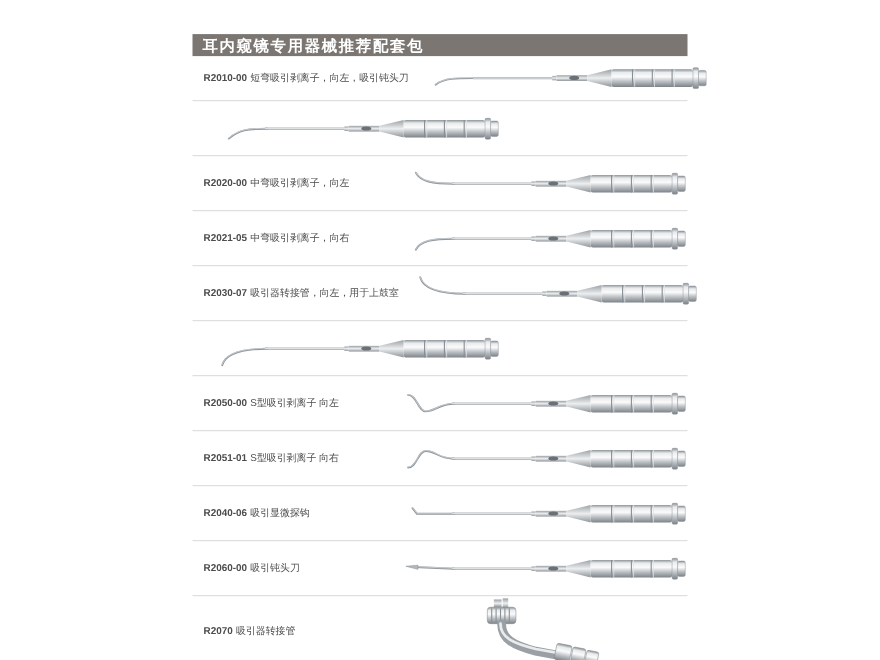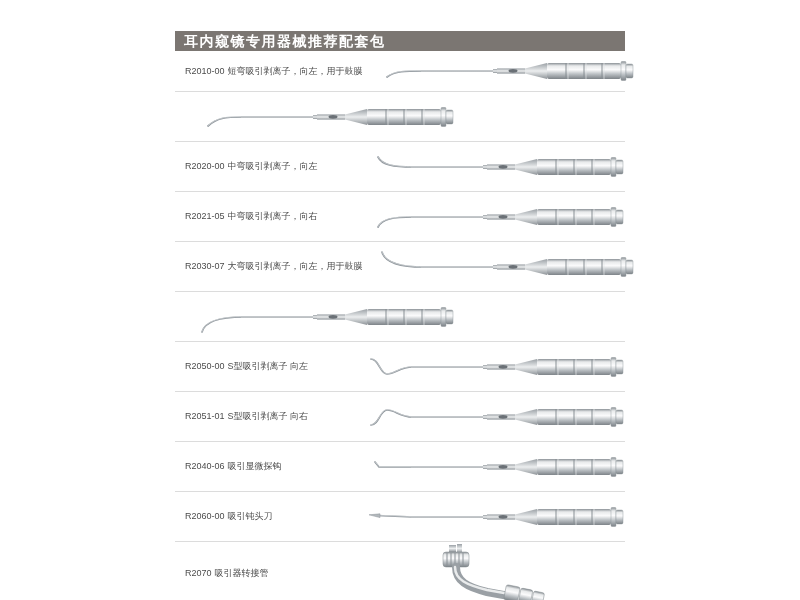--- a/index.html
+++ b/index.html
@@ -20,36 +20,36 @@
     display:flex;align-items:center;height:50px;
     border-bottom:1px solid var(--sep,#dcdcdc);
     box-sizing:border-box;
   }
   .row:first-child{height:41px;}
   .row.last{height:64px;border-bottom:2px solid var(--footline,#b0b0b0);}
   .label{
     flex:1;font-size:9px;color:var(--label,#4c4c4c);
     padding-left:10px;white-space:nowrap;line-height:11px;
   }
-  .model{margin-right:3px;}
+  .model{margin-right:3px;font-weight:bold;}
   .art{width:280px;height:100%;display:flex;align-items:center;justify-content:flex-end;}
   svg.inst{width:272px;height:40px;display:block;}
   svg.inst.tall{height:60px;}
 </style>
 </head>
 <body style="background: rgb(255, 255, 255);">
 
 <div class="page">
   <div class="titlebar">
     <span>耳内窥镜专用器械推荐配套包</span>
   </div>
   <div class="list">
   <div class="row">
     <div class="label">
-      <span class="model">R2010-00</span><span class="iname">短弯吸引剥离子，向左，用于鼓膜</span>
+      <span class="model">R2010-00</span><span class="iname">短弯吸引剥离子，向左，吸引钝头刀</span>
     </div>
     <div class="art">
           <svg class="inst" viewBox="0 0 272 40" xmlns="http://www.w3.org/2000/svg">
             <defs>
               <linearGradient id="h0" x1="0" y1="0" x2="0" y2="1">
                 <stop offset="0" stop-color="#8b9196"></stop>
                 <stop offset="0.18" stop-color="#e8eaeb"></stop>
                 <stop offset="0.42" stop-color="#fbfbfc"></stop>
                 <stop offset="0.7" stop-color="#b9bec2"></stop>
                 <stop offset="1" stop-color="#7d8388"></stop>
@@ -192,21 +192,21 @@
             <line x1="239" y1="12" x2="239" y2="28" stroke="#878e93" stroke-width="1"></line>
             <line x1="241" y1="12" x2="241" y2="28" stroke="#e3e5e7" stroke-width="0.7"></line>
             <rect x="258" y="10.5" width="5" height="19" rx="1" fill="url(#h3)" stroke="#868d92" stroke-width="0.4"></rect>
             <rect x="263" y="13" width="7" height="14" rx="1.5" fill="url(#h3)" stroke="#868d92" stroke-width="0.4"></rect>
           </svg>
         </div>
   </div>
 
   <div class="row">
     <div class="label">
-      <span class="model">R2030-07</span><span class="iname">大弯吸引剥离子，向左，用于鼓膜</span>
+      <span class="model">R2030-07</span><span class="iname">吸引器转接管，向左，用于上鼓室</span>
     </div>
     <div class="art">
           <svg class="inst" viewBox="0 0 272 40" xmlns="http://www.w3.org/2000/svg">
             <defs>
               <linearGradient id="h4" x1="0" y1="0" x2="0" y2="1">
                 <stop offset="0" stop-color="#8b9196"></stop>
                 <stop offset="0.18" stop-color="#e8eaeb"></stop>
                 <stop offset="0.42" stop-color="#fbfbfc"></stop>
                 <stop offset="0.7" stop-color="#b9bec2"></stop>
                 <stop offset="1" stop-color="#7d8388"></stop>

